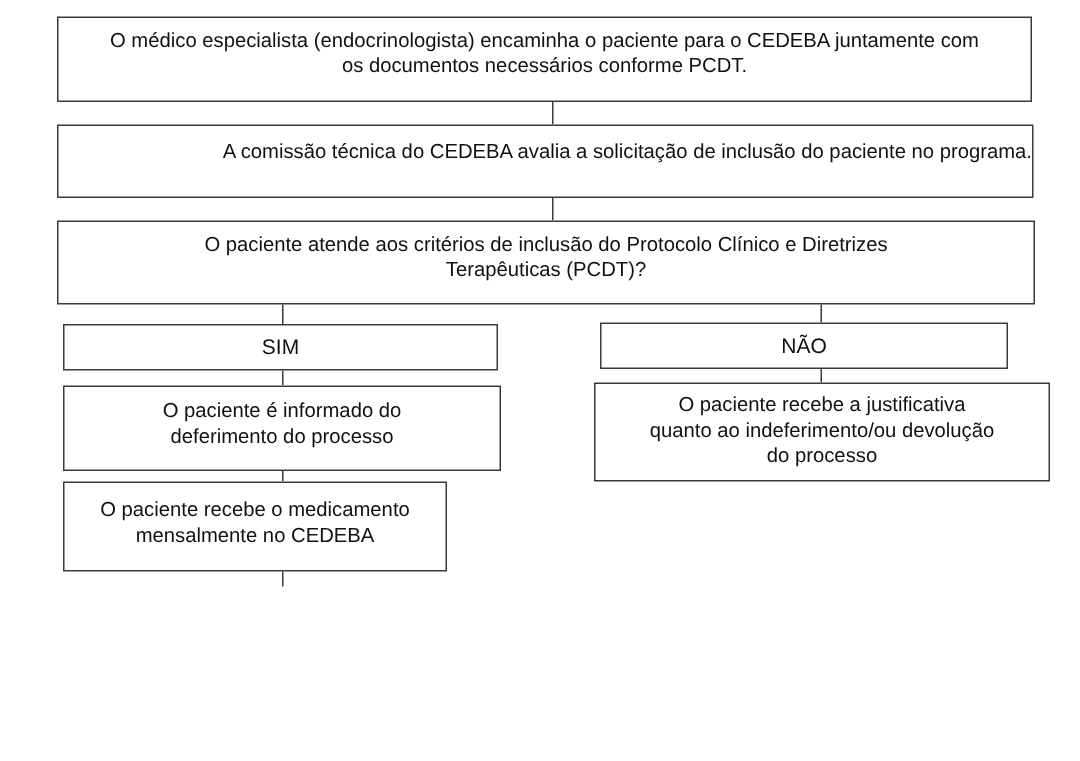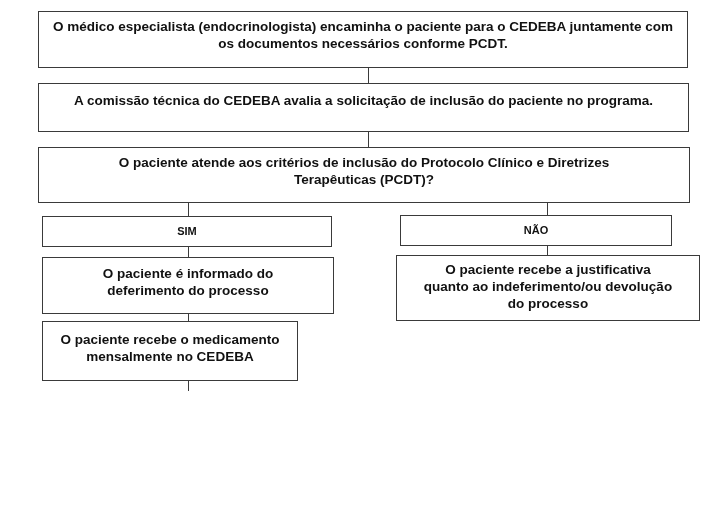--- a/index.html
+++ b/index.html
@@ -1,15 +1,15 @@
 <!DOCTYPE html>
 <html><head>
 <meta charset="utf-8">
 <style>
-  * { margin: 0; padding: 0; box-sizing: border-box; font-weight: bold; }
+  * { margin: 0; padding: 0; box-sizing: border-box; }
   html, body { background: #ffffff; }
   body {
     font-family: "Liberation Sans", sans-serif;
     color: #111111;
   }
   .canvas {
     position: relative;
     width: 720px;
     height: 507px;
     background: #ffffff;
@@ -19,31 +19,31 @@
     position: absolute;
     background: #ffffff;
     border: 1px solid #3a3a3a;
     text-align: center;
     white-space: pre-line;
     font-size: 13.5px;
     line-height: 17px;
     color: #111111;
   }
   .node.small-label {
-    font-size: 11px;
+    font-size: 14px;
     line-height: 13px;
   }
   .vline {
     position: absolute;
     width: 1px;
     background: #3a3a3a;
   }
   
   .n-referral   { left: 38px;  top: 11px;  width: 650px; height: 57px;  padding-top: 6px; }
-  .n-evaluation { left: 38px;  top: 83px;  width: 651px; height: 49px;  padding-top: 8px; }
+  .n-evaluation { left: 38px;  top: 83px;  width: 651px; height: 49px;  padding-top: 8px; text-align: right; }
   .n-question   { left: 38px;  top: 147px; width: 652px; height: 56px;  padding-top: 6px; }
   .n-sim        { left: 42px;  top: 216px; width: 290px; height: 31px;  padding-top: 8px; }
   .n-nao        { left: 400px; top: 215px; width: 272px; height: 31px;  padding-top: 8px; }
   .n-approved   { left: 42px;  top: 257px; width: 292px; height: 57px;  padding-top: 7px; }
   .n-denied     { left: 396px; top: 255px; width: 304px; height: 66px;  padding-top: 5px; }
   .n-medication { left: 42px;  top: 321px; width: 256px; height: 60px;  padding-top: 9px; }
   .n-renewal    { left: 43px;  top: 391px; width: 291px; height: 104px; padding-top: 8px; }
   
   .c-1 { left: 368px; top: 68px;  height: 15px; }
   .c-2 { left: 368px; top: 132px; height: 15px; }

